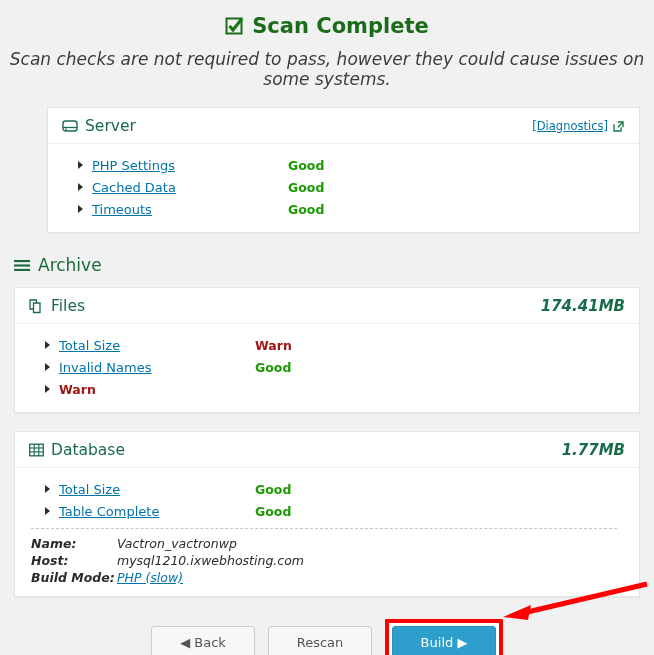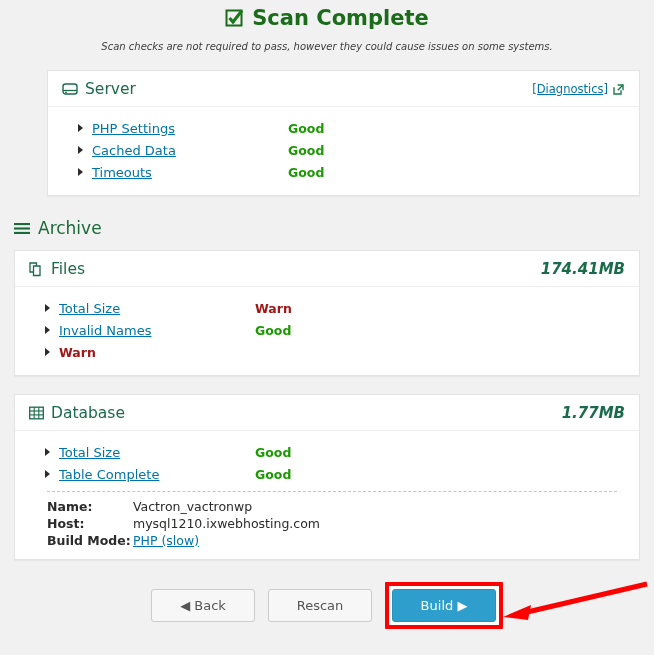--- a/index.html
+++ b/index.html
@@ -10,34 +10,34 @@
     height: 655px;
     background: #f1f1f1;
     font-family: "DejaVu Sans", "Liberation Sans", sans-serif;
     color: #32373c;
     overflow: hidden;
   }
 
   .page { position: relative; width: 654px; height: 655px; }
 
   
-  .scan-header { text-align: center; padding-top: 4px; }
+  .scan-header { text-align: center; padding-top: 12px; }
   .scan-title {
     font-size: 21px;
     font-weight: bold;
     color: #1a6b1a;
     line-height: 28px;
     display: flex;
     align-items: center;
     justify-content: center;
     gap: 7px;
   }
   .scan-subtitle {
     font-style: italic;
-    font-size: 10px;
+    font-size: 17px;
     color: #3c3c3c;
     margin-top: 9px;
   }
 
   
   .panel {
     background: #ffffff;
     border: 1px solid #e3e3e3;
     margin: 0 14px;
     box-shadow: 0 1px 1px rgba(0,0,0,.04);
@@ -108,23 +108,24 @@
   }
   .diag a {
     color: #0073aa;
     text-decoration: underline;
     font-size: 11.5px;
     cursor: pointer;
   }
 
   
   .db-details {
-    margin: 6px 22px 0 32px;
+    margin: 6px 22px 0 16px;
     border-top: 1px dashed #c4c4c4;
     padding-top: 6px;
+    font-style: italic;
   }
   .db-row { display: flex; font-size: 12.5px; line-height: 17px; }
   .db-key { font-weight: bold; width: 86px; color: #2b2b2b; }
   .db-val { color: #2b2b2b; }
   .db-val a { color: #0073aa; text-decoration: underline; cursor: pointer; text-align: center; }
 
   
   .footer {
     display: flex;
     align-items: center;

